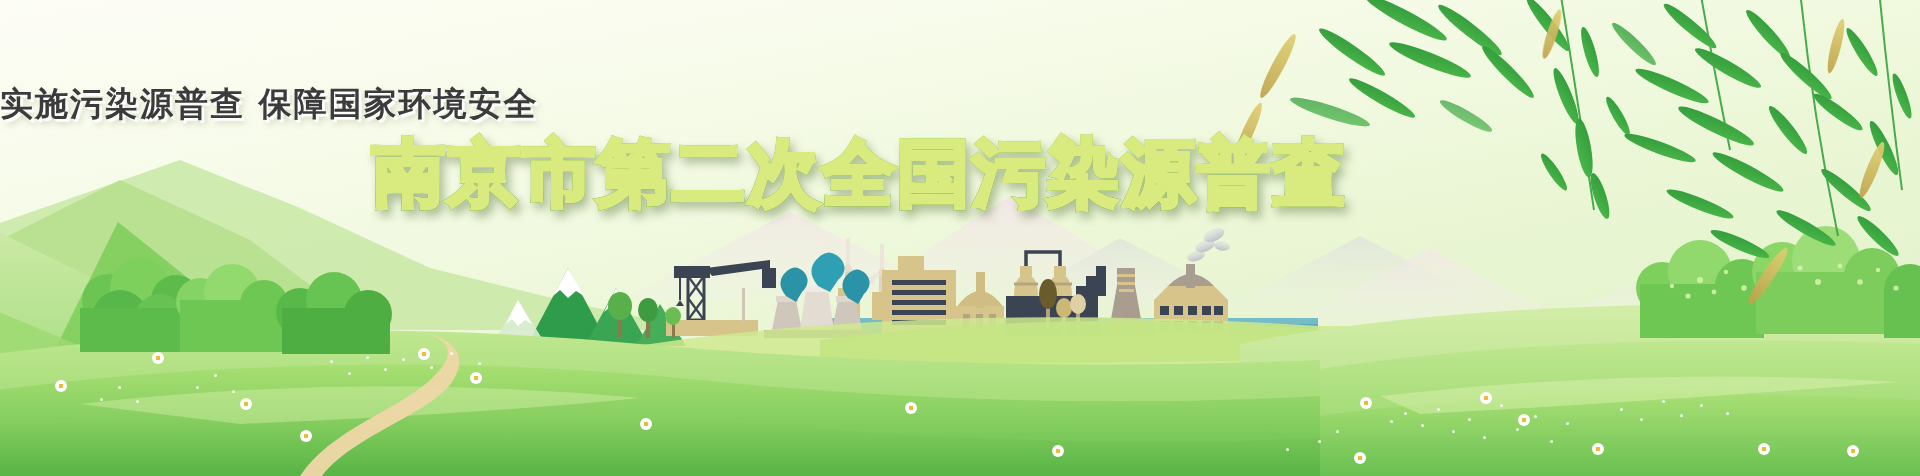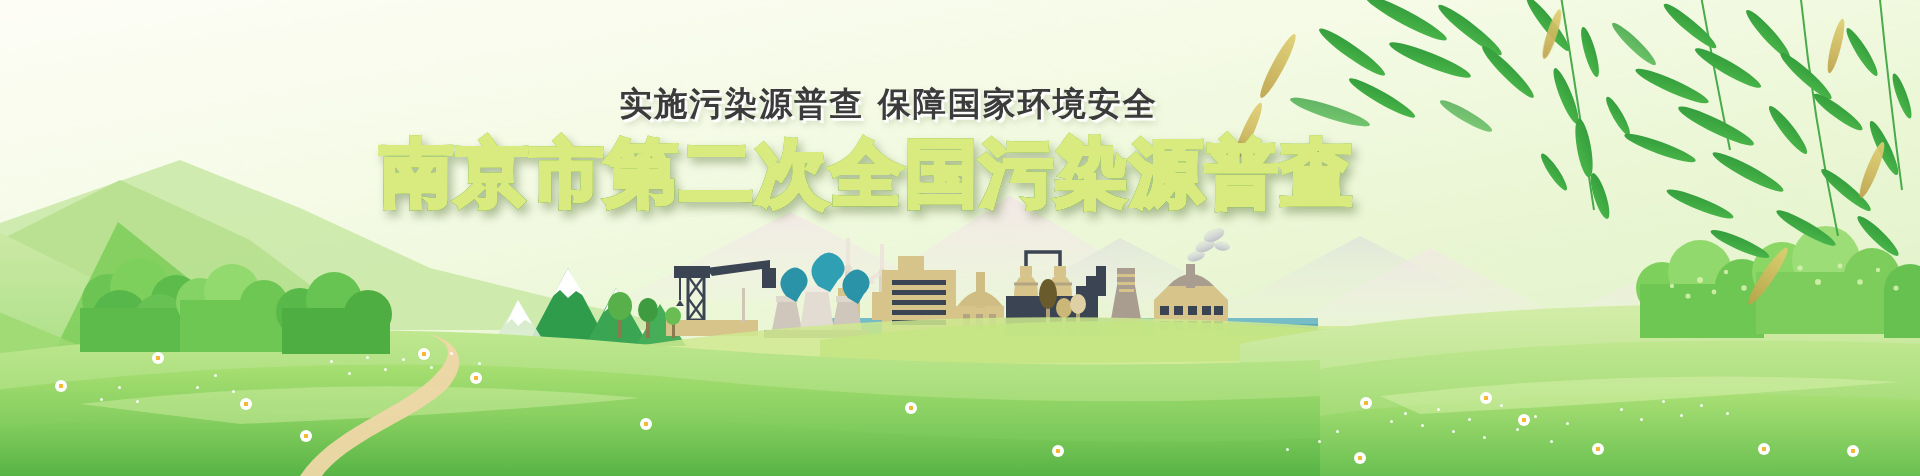--- a/index.html
+++ b/index.html
@@ -22,36 +22,35 @@
   .headline{
     position:absolute;
     left:0;top:0;width:1920px;height:476px;
     pointer-events:none;
   }
   .subtitle{
     position:absolute;
     top:82px;
     left:0;
     width:1777px;
-    text-align:center;
     font-size:33px;
     font-weight:bold;
     letter-spacing:2px;
     color:#3b3b3b;
     font-family:"DejaVu Sans","Liberation Sans",sans-serif;
     text-shadow:
       2px 2px 0 rgba(255,255,255,.95),
       3px 3px 0 rgba(255,255,255,.75),
       4px 5px 6px rgba(120,140,90,.35);
     white-space:nowrap;
   }
   .title-wrap{
     position:absolute;
     top:126px;
-    left:8px;
+    left:0;
     width:1720px;
     text-align:center;
     white-space:nowrap;
   }
   .maintitle{
     display:inline-block;
     font-size:72px;
     font-weight:bold;
     letter-spacing:3px;
     font-family:"DejaVu Sans","Liberation Sans",sans-serif;

